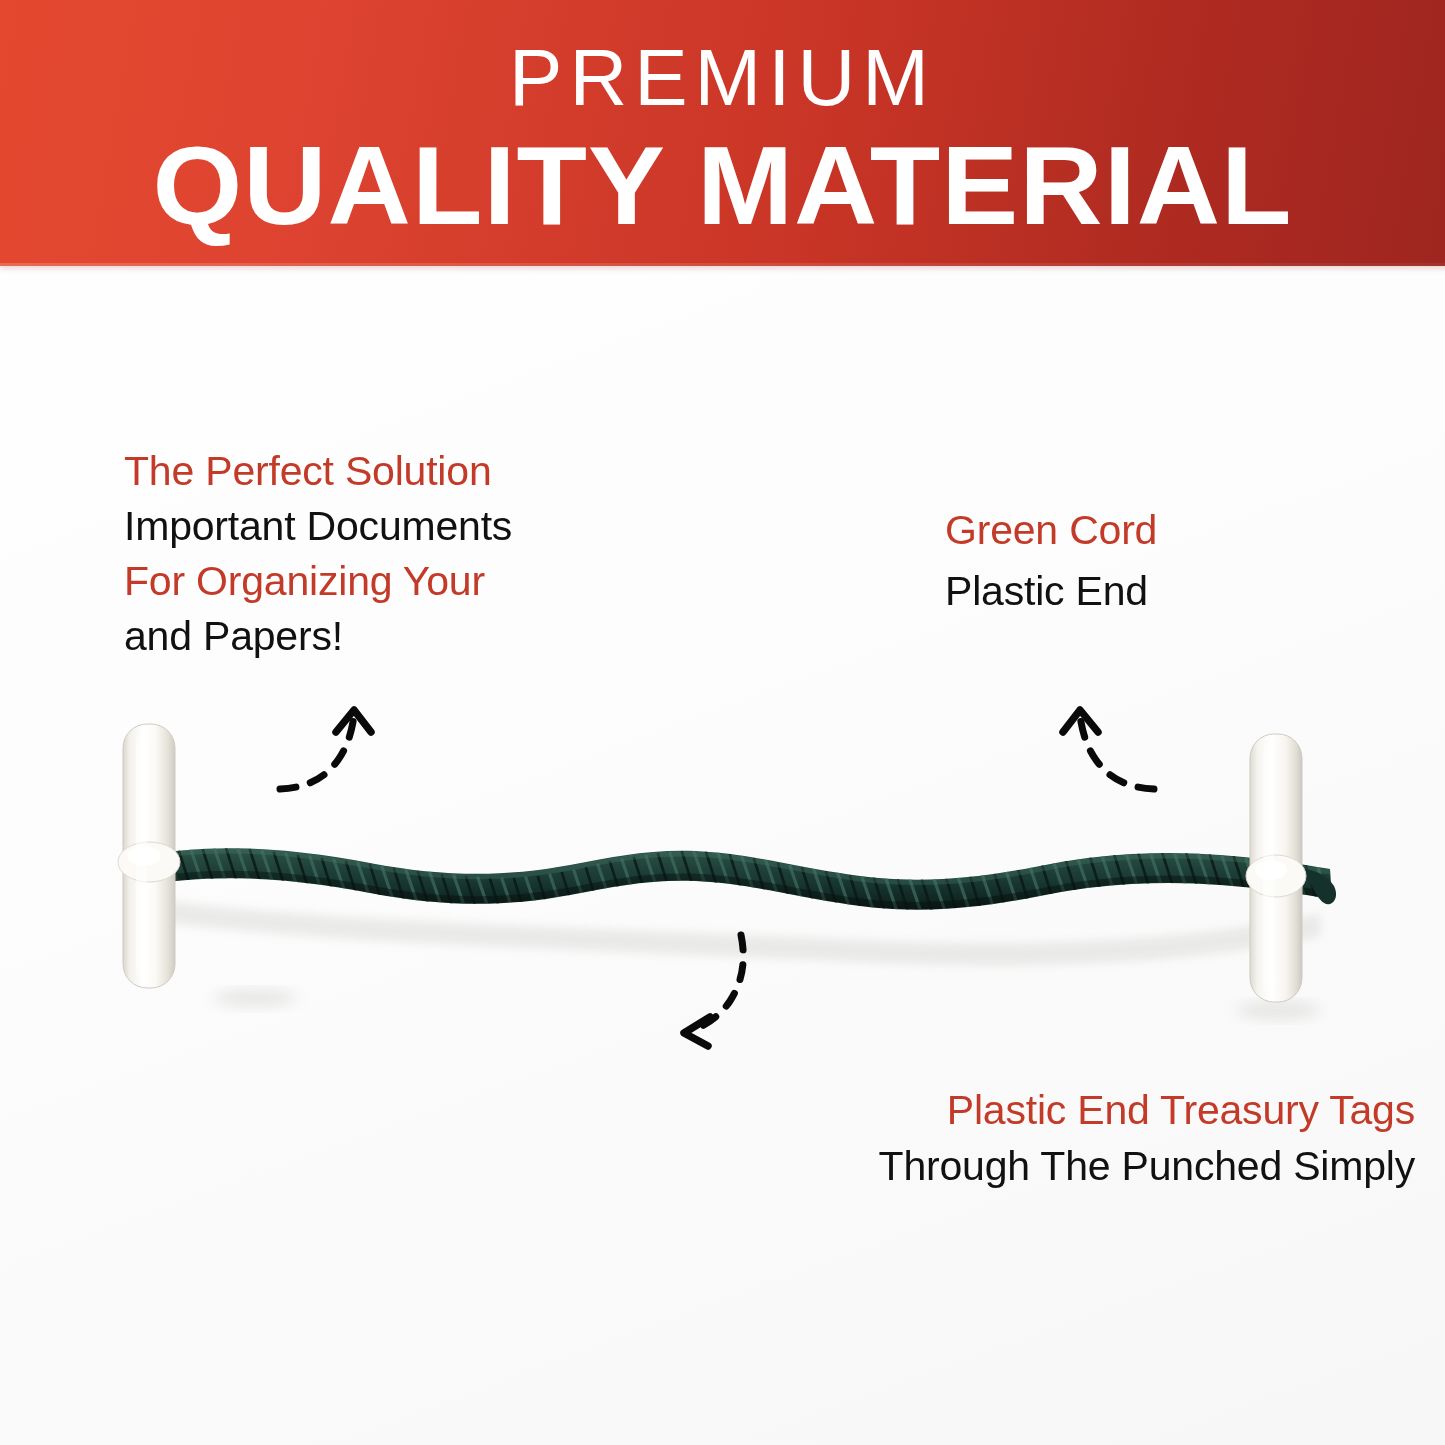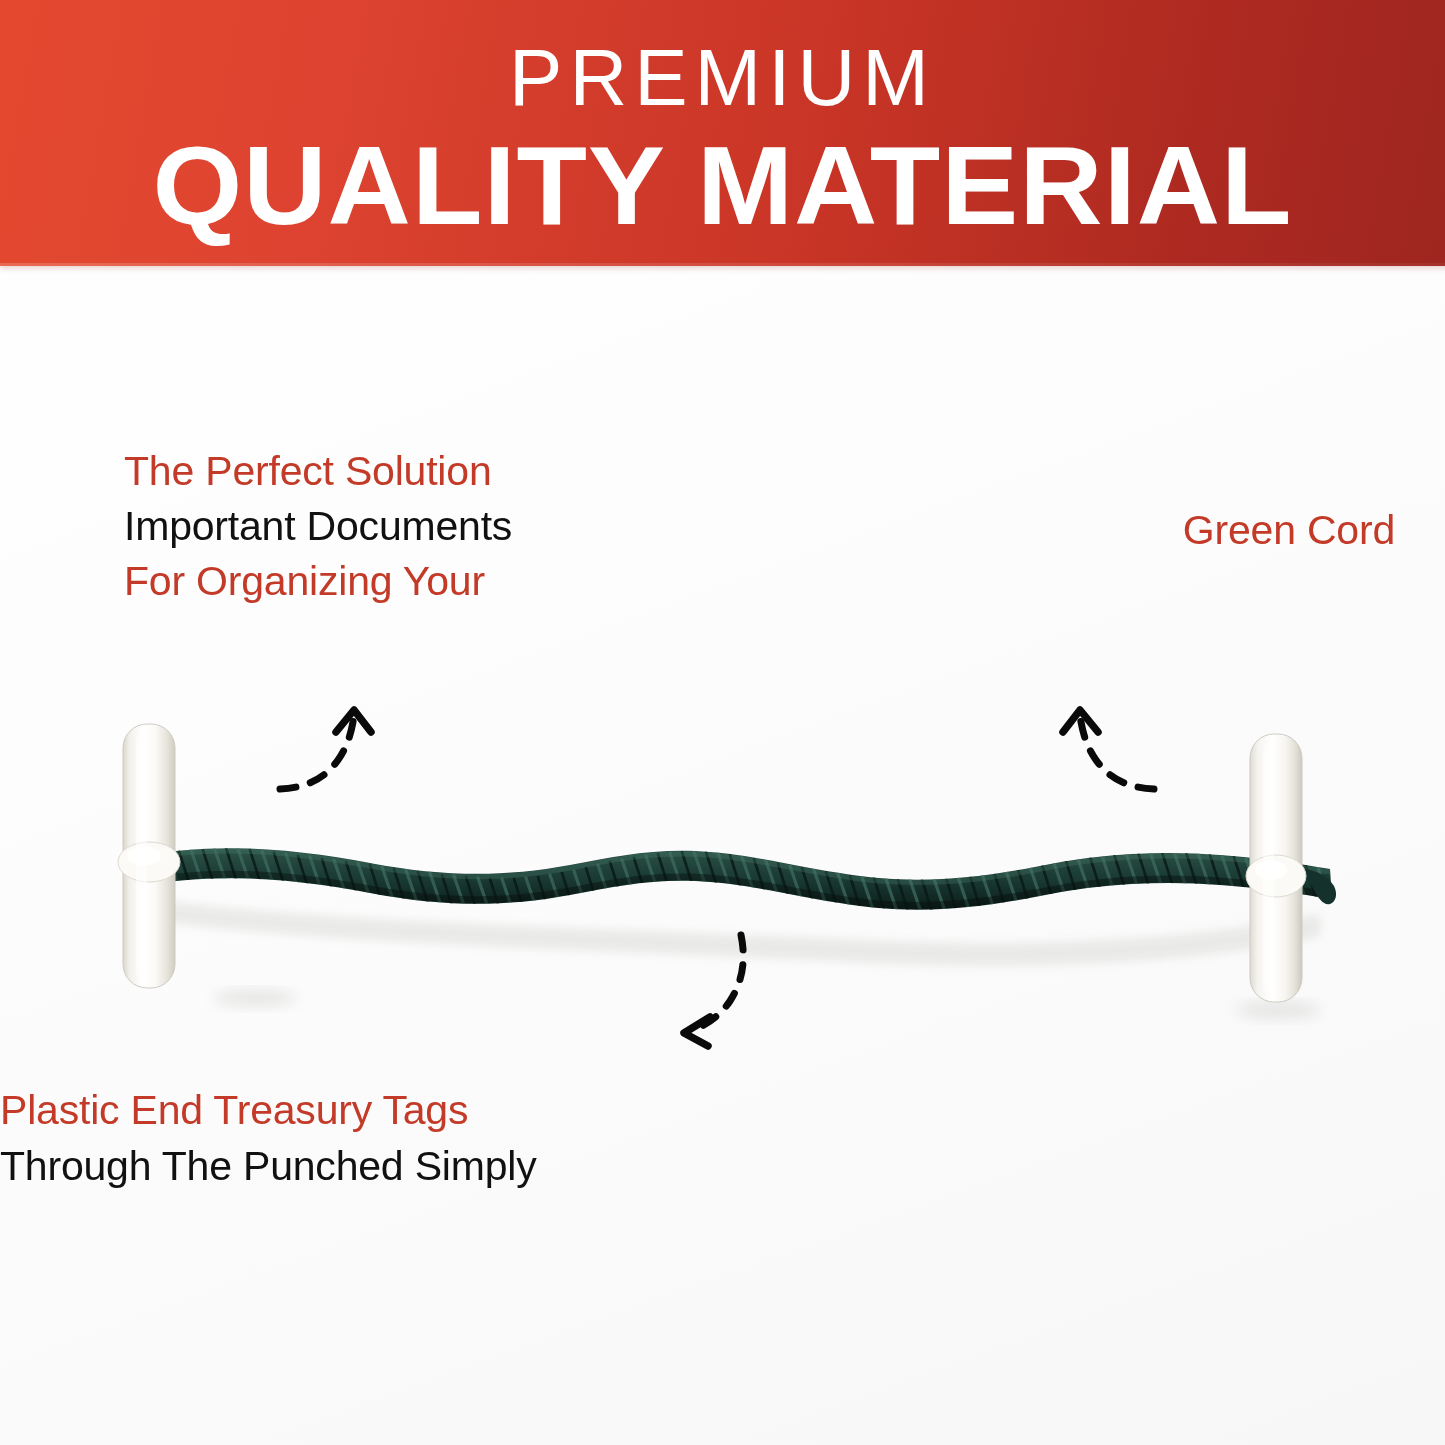--- a/index.html
+++ b/index.html
@@ -92,31 +92,31 @@
     text-align: left;
     letter-spacing: -0.2px;
   }
 
   #callout-right {
     top: 500px;
     left: 945px;
     width: 450px;
     font-size: 41px;
     line-height: 61px;
-    text-align: right;
+    text-align: left;
     letter-spacing: -0.2px;
   }
 
   #callout-bottom {
     top: 1082px;
     left: 0;
     width: 1415px;
     font-size: 41px;
     line-height: 56px;
-    text-align: left;
+    text-align: right;
     letter-spacing: -0.2px;
   }
 
   
   #product {
     position: absolute;
     top: 700px;
     left: 100px;
     width: 1250px;
     height: 340px;
@@ -136,24 +136,26 @@
 
   <div id="header-banner">
     <div class="hdr-line1">PREMIUM</div>
     <div class="hdr-line2">QUALITY MATERIAL</div>
   </div>
 
   <div id="callout-left" class="callout">
     <span class="ln red">The Perfect Solution</span>
     <span class="ln dark">Important Documents</span>
     <span class="ln red">For Organizing Your</span>
+    <span class="ln dark">and Papers!</span>
   </div>
 
   <div id="callout-right" class="callout">
     <span class="ln red">Green Cord</span>
+    <span class="ln dark">Plastic End</span>
   </div>
 
   <div id="product">
     <svg width="1250" height="340" viewBox="0 0 1250 340" xmlns="http://www.w3.org/2000/svg">
       <defs>
 
         <linearGradient id="plasticGrad" x1="0" y1="0" x2="1" y2="0">
           <stop offset="0%" stop-color="#d9d6ce"></stop>
           <stop offset="12%" stop-color="#f2f0ea"></stop>
           <stop offset="38%" stop-color="#ffffff"></stop>

